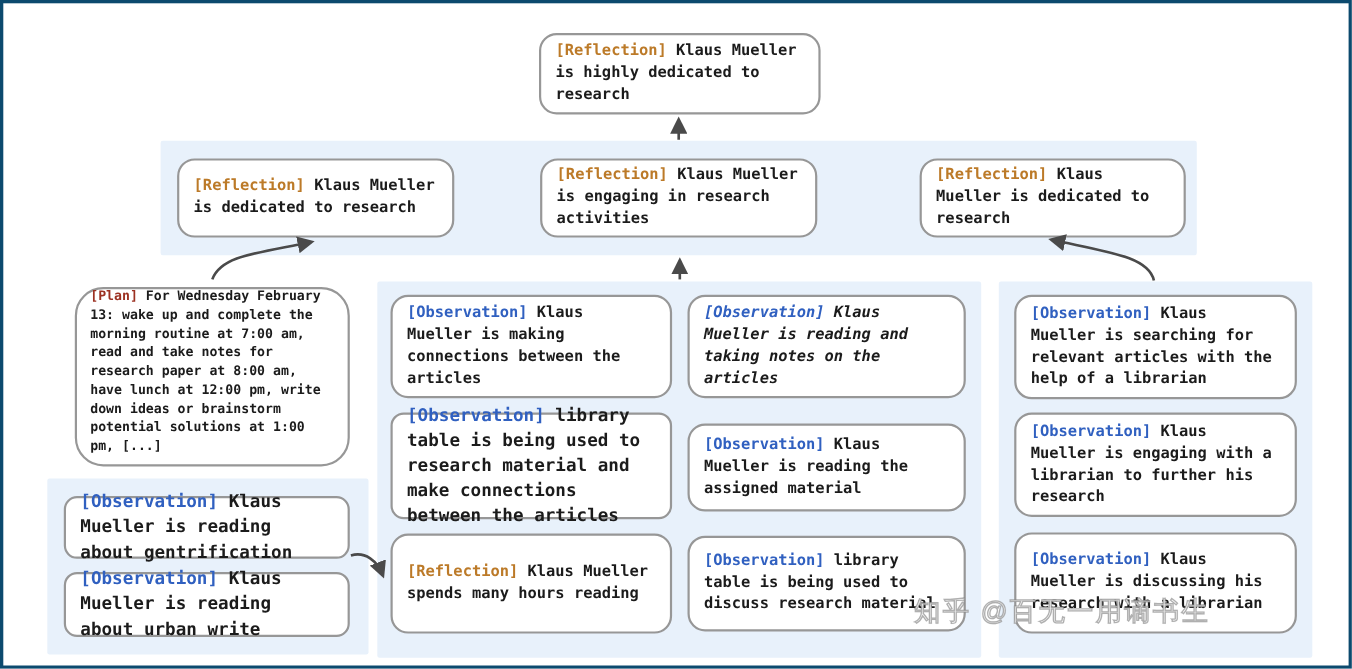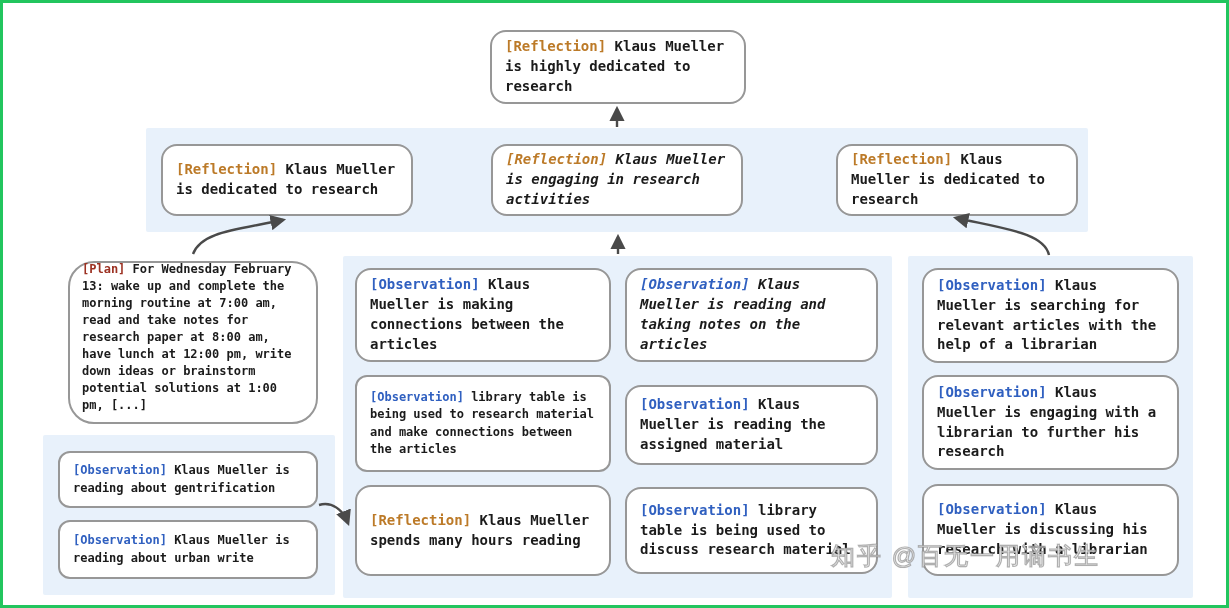--- a/index.html
+++ b/index.html
@@ -1,21 +1,21 @@
 <!DOCTYPE html>
 <html><head>
 <meta charset="utf-8">
 <style>
   html,body { margin:0; padding:0; background:#ffffff; }
   #canvas {
     position:relative;
     width:1229px; height:608px;
     box-sizing:border-box;
     background:#ffffff;
-    border:3px solid #22c55e;
+    border:3px solid #0c4a6e;
     overflow:hidden;
     font-family:"DejaVu Sans Mono","Liberation Mono",monospace;
   }
   .panel {
     position:absolute;
     background:#e8f1fb;
     border-radius:2px;
   }
   .node {
     position:absolute;
@@ -26,21 +26,21 @@
     display:flex;
     align-items:center;
     padding:8px 13px;
     font-weight:700;
     color:#1b1b1b;
     font-size:14px;
     line-height:1.42;
     letter-spacing:0;
   }
   .node .inner { width:100%; }
-  .node.small { font-size:12px; border-radius:12px; }
+  .node.small { font-size:16px; border-radius:12px; }
   .node.plansize { font-size:12px; border-radius:26px; padding:8px 12px;align-items:flex-end; }
   .tag { margin-right:1ch; }
   .tag-reflection  { color:#bc7a28; }
   .tag-observation { color:#3060c0; }
   .tag-plan        { color:#9c3122; }
   #arrows {
     position:absolute; left:0; top:0;
     width:1229px; height:608px;
     pointer-events:none;
   }
@@ -67,21 +67,21 @@
       <span class="tag tag-reflection">[Reflection]</span><span>Klaus Mueller is highly dedicated to research</span>
     </div>
   </div>
 
   <div class="panel" style="left:143px;top:125px;width:942px;height:104px;">
     <div class="node" style="left:15px;top:16px;width:252px;height:72px;">
       <div class="inner">
         <span class="tag tag-reflection">[Reflection]</span><span>Klaus Mueller is dedicated to research</span>
       </div>
     </div>
-    <div class="node" style="left:345px;top:16px;width:252px;height:72px;font-style:italic;">
+    <div class="node" style="left:345px;top:16px;width:252px;height:72px;">
       <div class="inner">
         <span class="tag tag-reflection">[Reflection]</span><span>Klaus Mueller is engaging in research activities</span>
       </div>
     </div>
     <div class="node" style="left:690px;top:16px;width:242px;height:72px;">
       <div class="inner">
         <span class="tag tag-reflection">[Reflection]</span><span>Klaus Mueller is dedicated to research</span>
       </div>
     </div>
   </div>

